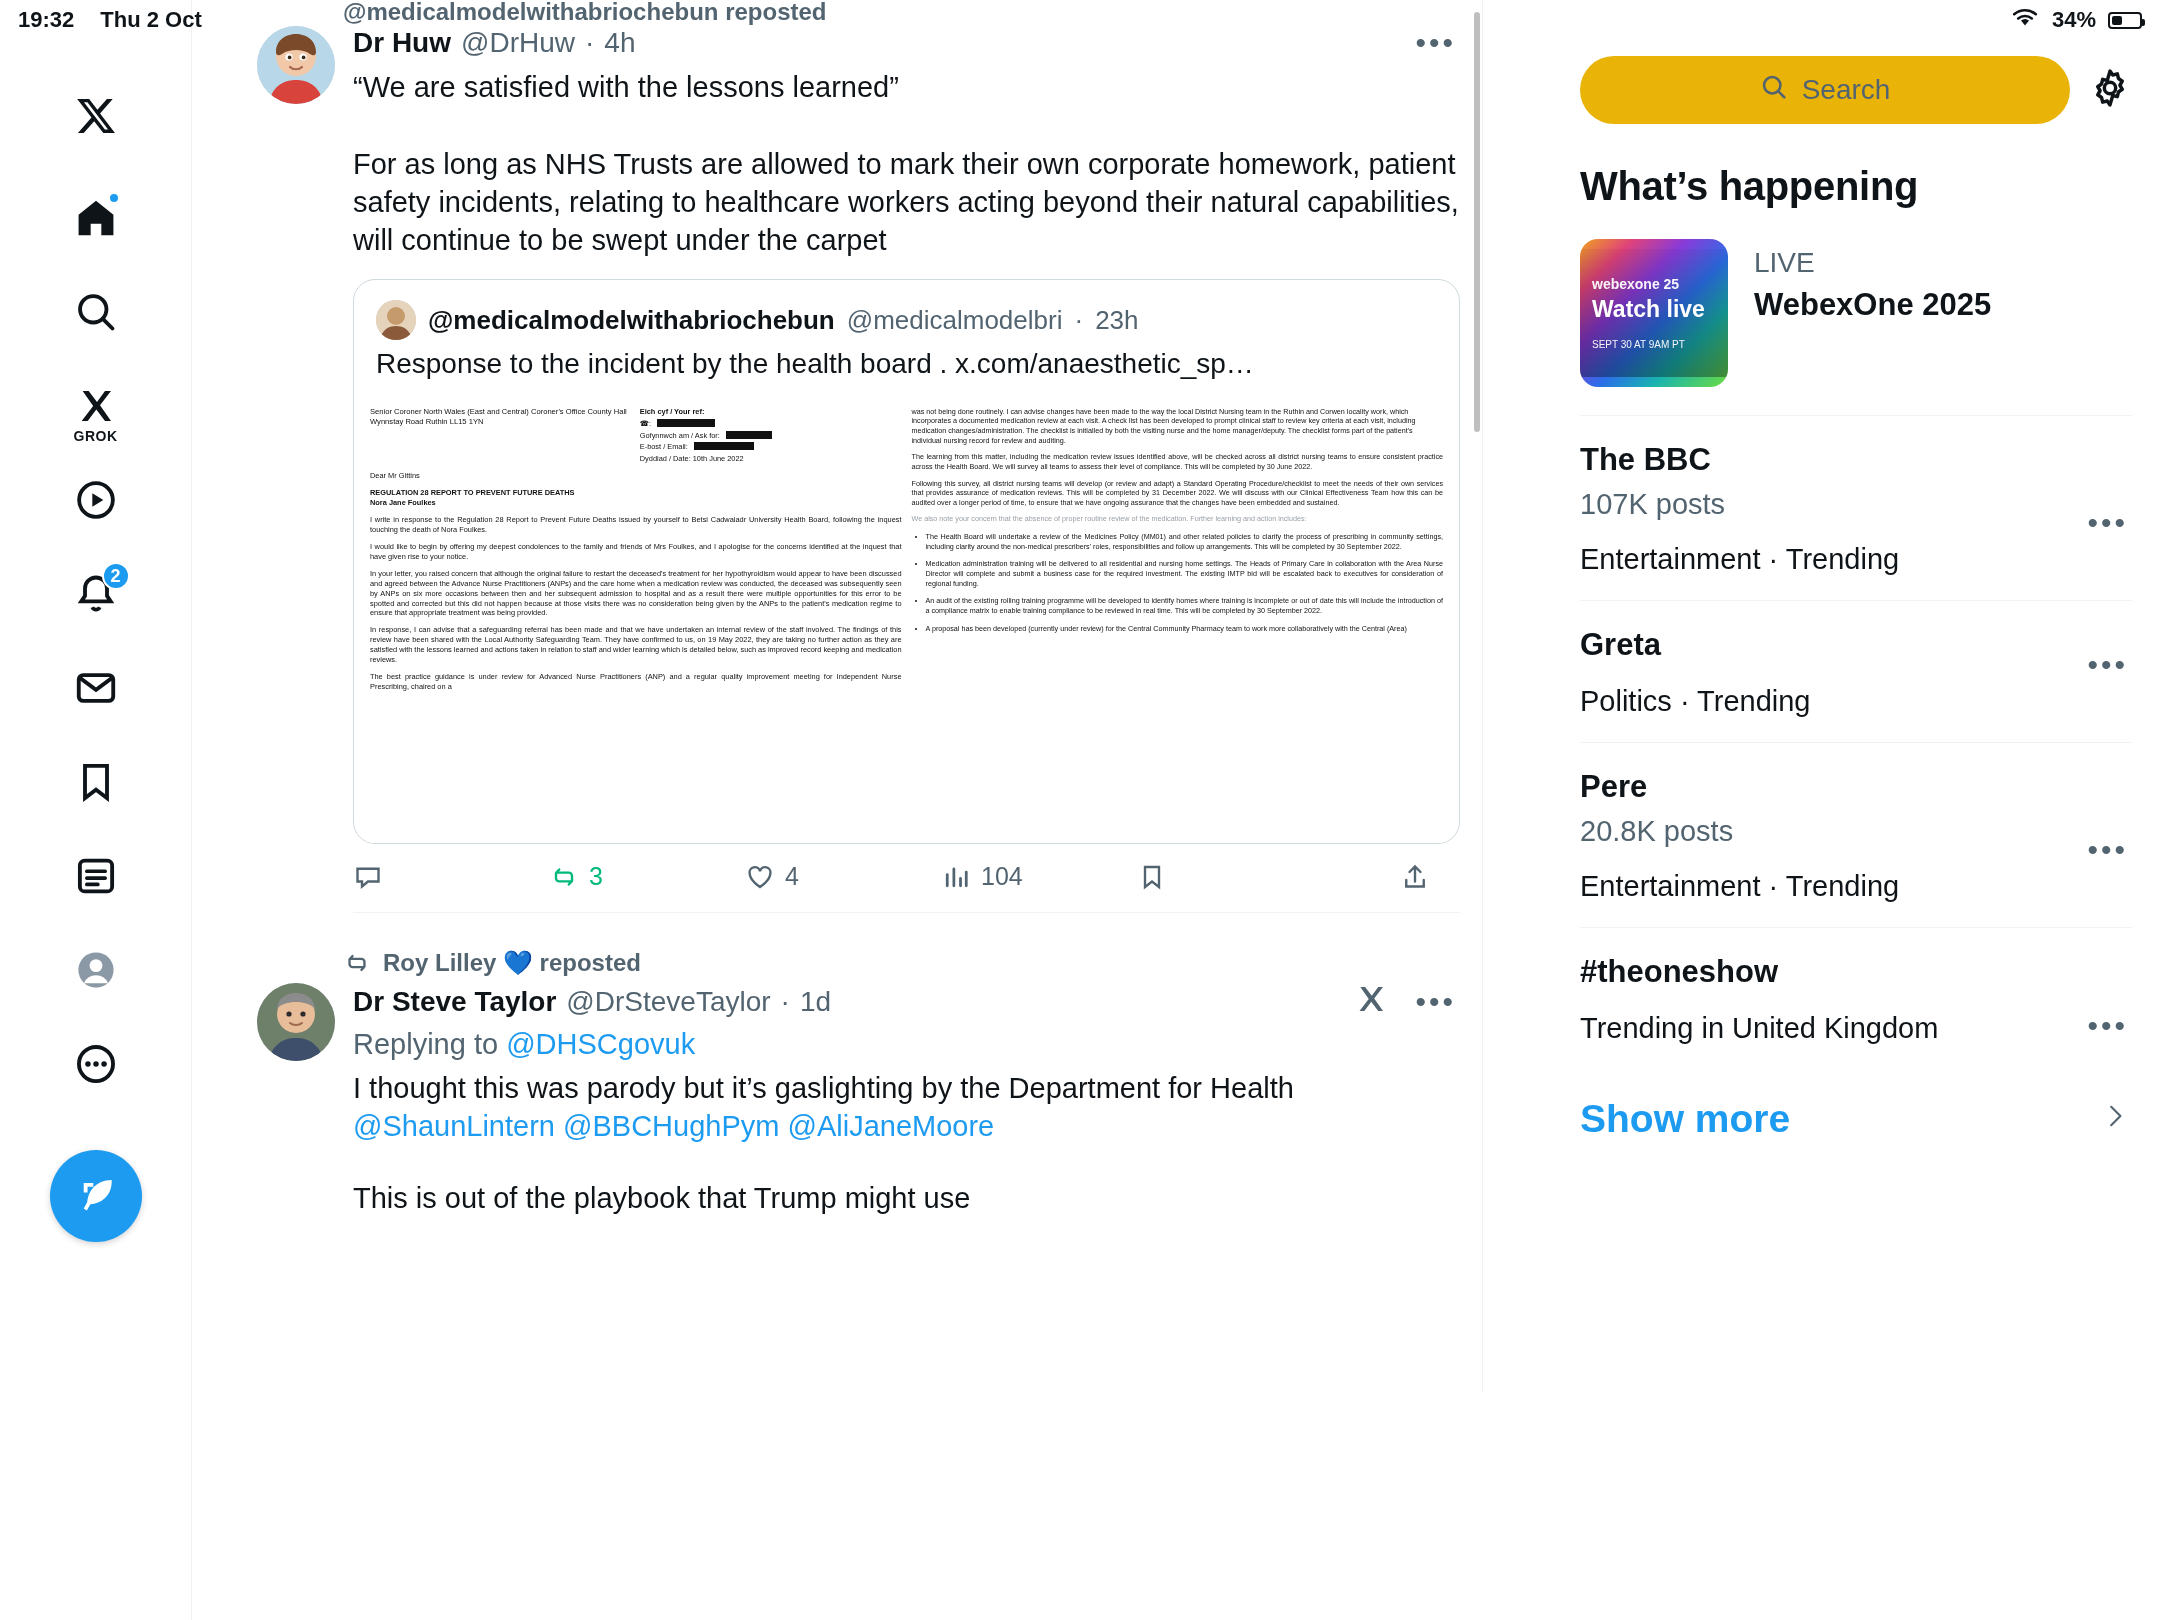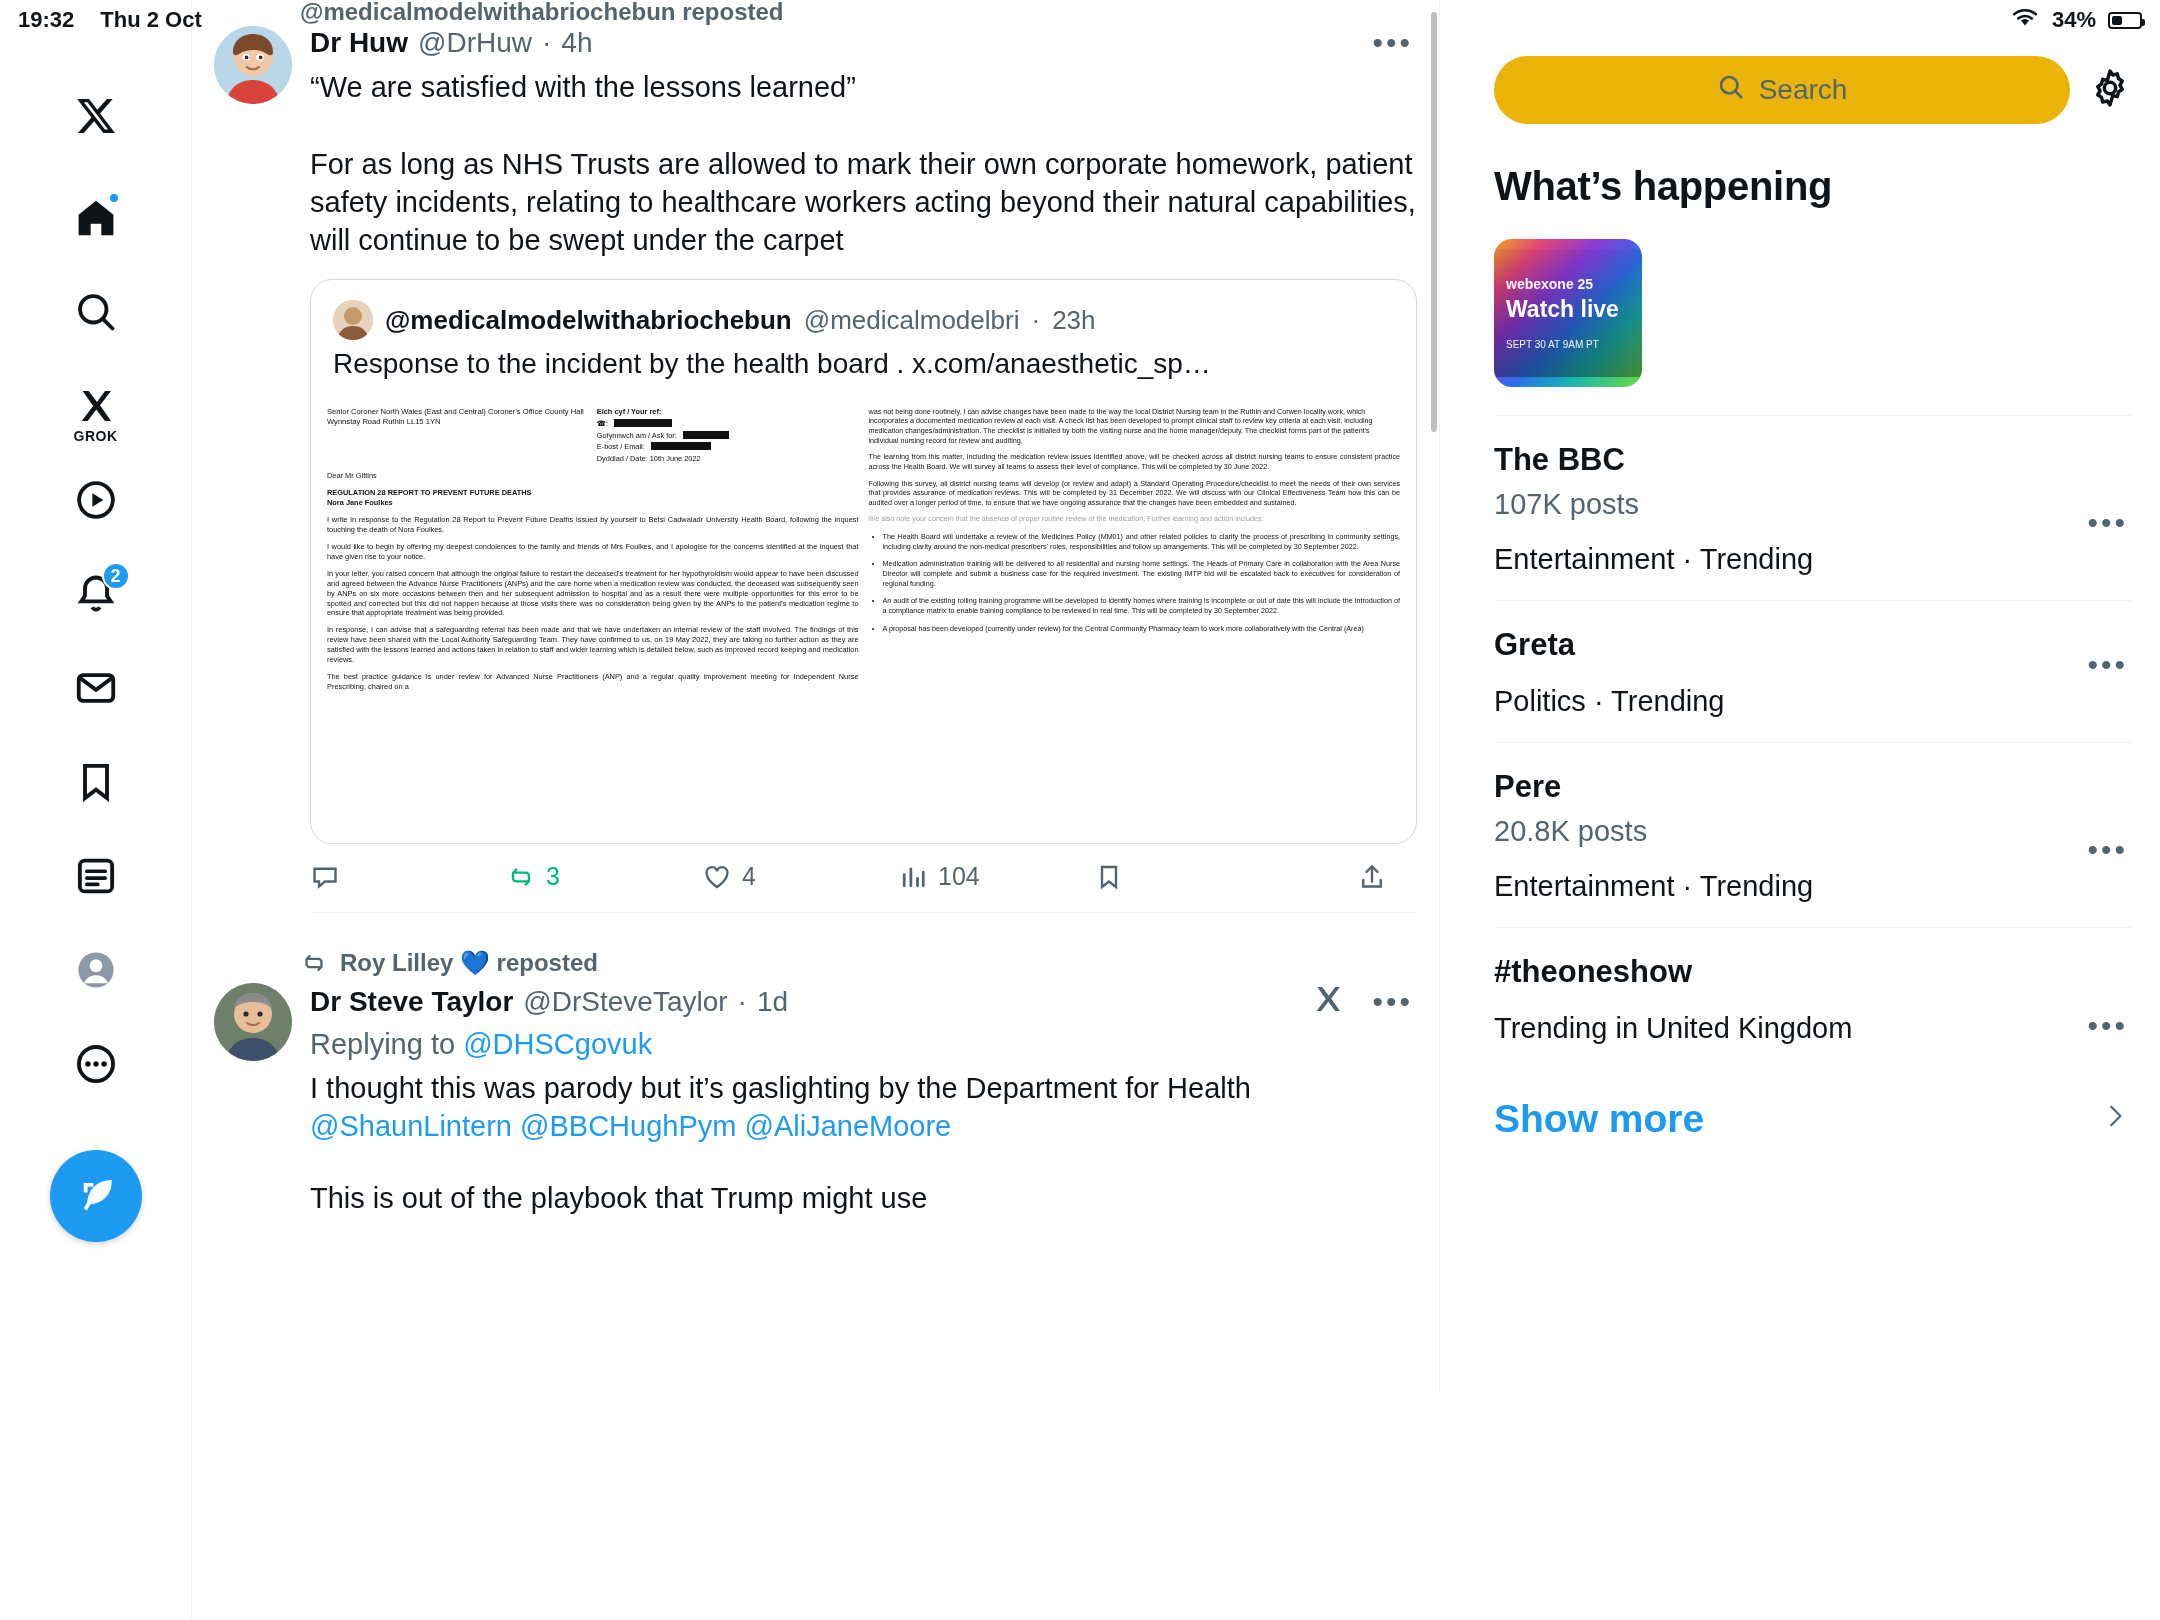--- a/index.html
+++ b/index.html
@@ -3,21 +3,21 @@
 <meta charset="utf-8">
 <style>
   * { box-sizing: border-box; margin: 0; padding: 0; }
   html, body {
     width: 2160px; height: 1620px;
     background: #ffffff;
     font-family: "Liberation Sans", sans-serif;
     color: #0f1419;
     overflow: hidden;
   }
-  .app { position: relative; width: 2160px; height: 1620px; display: flex; }
+  .app { position: relative; width: 2160px; height: 1620px; display: flex; gap: 43px; }
 
   
   .statusbar {
     position: absolute; top: 0; left: 0; width: 2160px; height: 40px;
     display: flex; align-items: center; z-index: 50;
     font-size: 22px; font-weight: 600; color: #0f1419;
     pointer-events: none;
   }
   .sb-left { position: absolute; left: 18px; display: flex; gap: 26px; align-items: center; }
   .sb-right { position: absolute; right: 18px; display: flex; gap: 12px; align-items: center; }
@@ -540,20 +540,24 @@
     <h2 class="whats-h">What’s happening</h2>
 
     <div class="live-row">
       <div class="live-thumb">
         <div class="live-thumb-inner">
           <div class="lt-brand">webexone 25</div>
           <div class="lt-title">Watch live</div>
           <div class="lt-date">SEPT 30 AT 9AM PT</div>
         </div>
       </div>
+      <div class="live-meta">
+        <div class="live-tag">LIVE</div>
+        <div class="live-title">WebexOne 2025</div>
+      </div>
     </div>
 
     <div style="height:28px"></div>
 
     <div class="trend">
       <div class="trend-title">The BBC</div>
       <div class="trend-count">107K posts</div>
       <div class="trend-cat">Entertainment · Trending</div>
       <span class="trend-dots">•••</span>
     </div>

